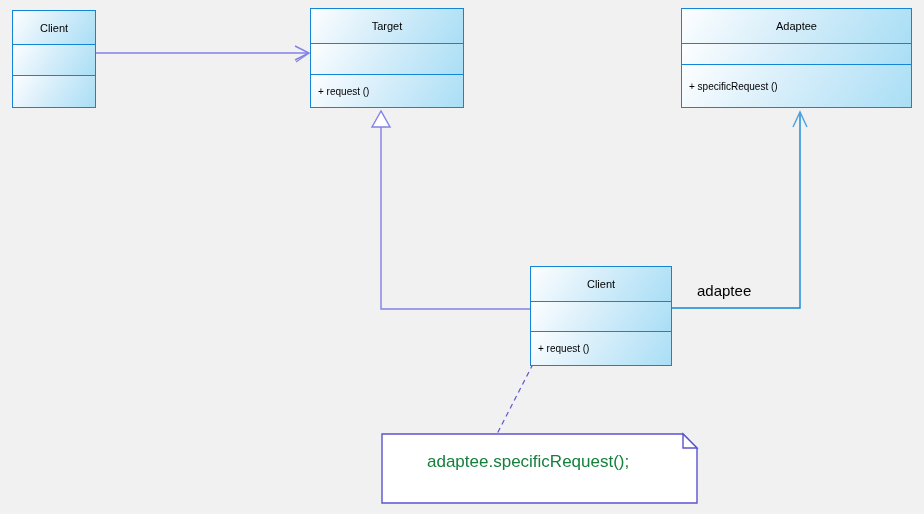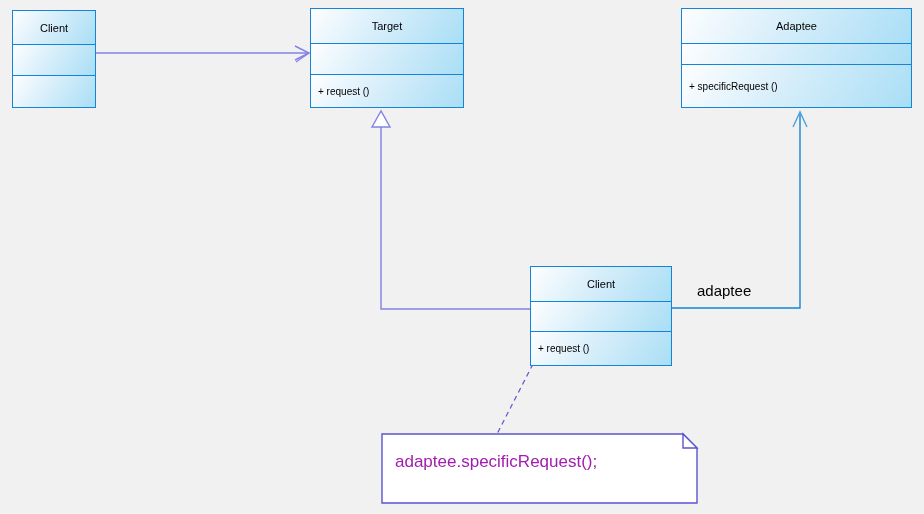--- a/index.html
+++ b/index.html
@@ -43,22 +43,23 @@
     white-space: nowrap;
   }
   .role-label {
     position: absolute;
     font-size: 15px;
     color: #000;
   }
   .note-text {
     position: absolute;
     font-size: 17px;
-    color: #a21caf;
+    color: #15803d;
     white-space: nowrap;
+    margin-left: 32px;
   }
 </style>
 </head>
 <body>
 
 <div class="stage">
 
   <svg class="connectors" viewBox="0 0 924 514">
 
     <line x1="96" y1="53" x2="308" y2="53" stroke="#8181e8" stroke-width="1.4"></line>

